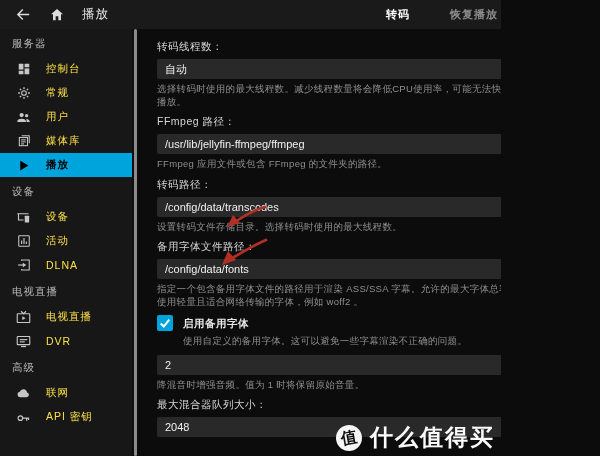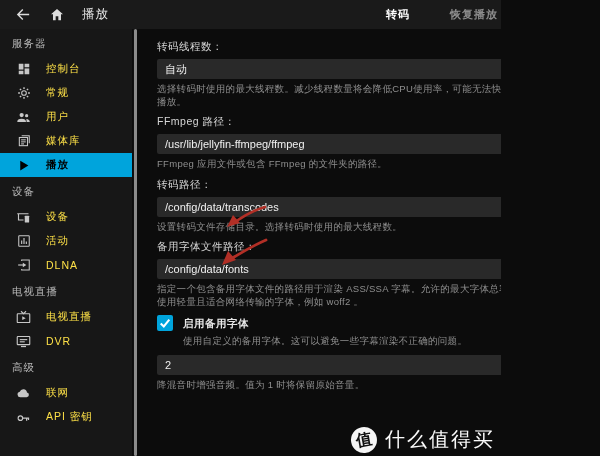--- a/index.html
+++ b/index.html
@@ -53,21 +53,21 @@
   .chk-desc { margin-left:26px; width:420px; }
 
   
   .annot { position:absolute; z-index:8; pointer-events:none; }
 
   
   .watermark { position:absolute; right:6px; bottom:3px; display:flex; align-items:center; z-index:9; }
   .wm-logo { width:26px; height:26px; background:#f5f5f5; border-radius:50%; display:flex;
     align-items:center; justify-content:center; color:#111; font-size:16px; font-weight:bold;
     transform:rotate(-10deg); margin-right:8px; }
-  .wm-text { color:#fafafa; font-size:20px; font-weight:normal; letter-spacing:2px; white-space:nowrap; }
+  .wm-text { color:#fafafa; font-size:23px; font-weight:bold; letter-spacing:2px; white-space:nowrap; }
 </style>
 </head>
 <body>
 
 <div id="app">
 
   <div class="topbar">
     <span class="nav-icon">
       <svg width="17" height="17" viewBox="0 0 24 24">
           <path d="M20 12 H5 M11 5 L4 12 L11 19" fill="none" stroke="#dcdcdc" stroke-width="2"></path>
@@ -289,20 +289,26 @@
           <span class="chk-label">启用备用字体</span>
         </div>
         <div class="f-desc chk-desc">使用自定义的备用字体。这可以避免一些字幕渲染不正确的问题。</div>
       </div>
       <div class="field">
         <div class="control-row">
           <input type="text" class="inputbox" value="2" style="">
         </div>
         <div class="f-desc">降混音时增强音频。值为 1 时将保留原始音量。</div>
       </div>
+      <div class="field">
+        <div class="f-label">最大混合器队列大小：</div>
+        <div class="control-row">
+          <input type="text" class="inputbox" value="2048" style="">
+        </div>
+      </div>
     </div>
 
   <svg class="annot" style="left:225px; top:203px;" width="44" height="28" viewBox="0 0 44 28">
     <path d="M40 4 Q26 8 10 19" fill="none" stroke="#b22f26" stroke-width="2.6" stroke-linecap="round"></path>
     <polygon points="2,24 15,20 8,12" fill="#b22f26"></polygon>
   </svg>
   <svg class="annot" style="left:218px; top:237px;" width="52" height="30" viewBox="0 0 52 30">
     <path d="M48 3 Q32 10 13 22" fill="none" stroke="#b22f26" stroke-width="2.8" stroke-linecap="round"></path>
     <polygon points="4,28 18,23 10,14" fill="#b22f26"></polygon>
   </svg>

